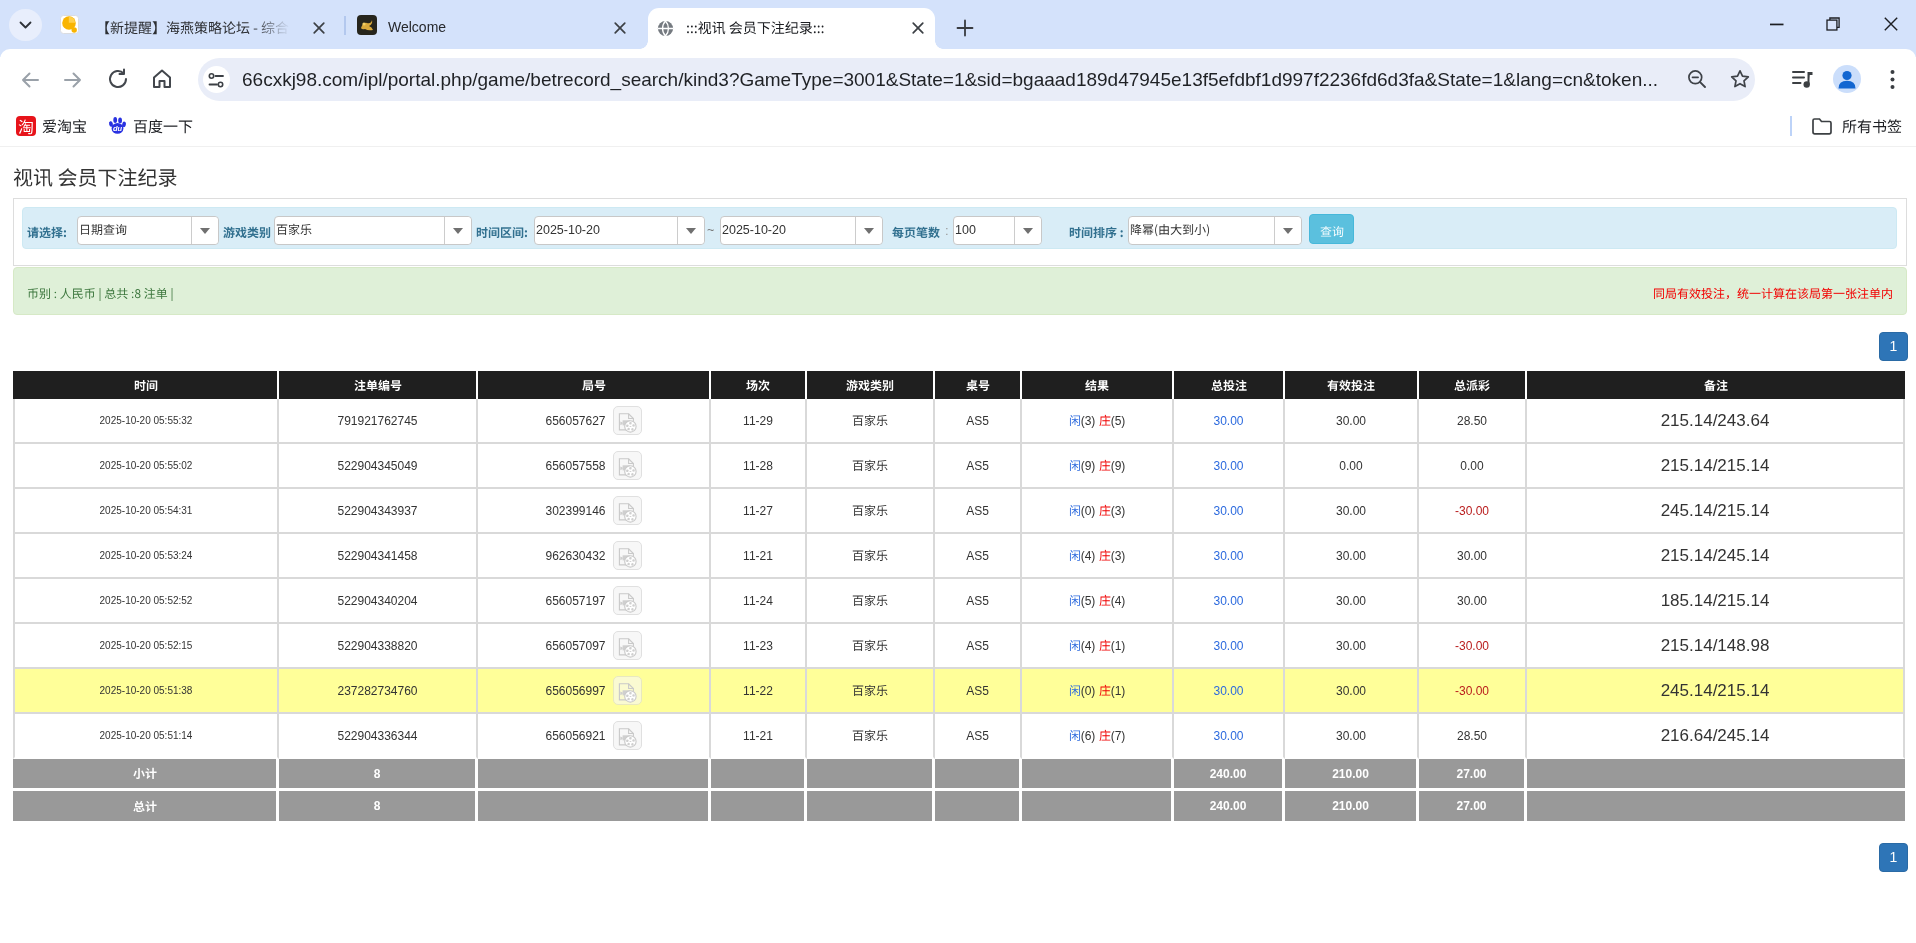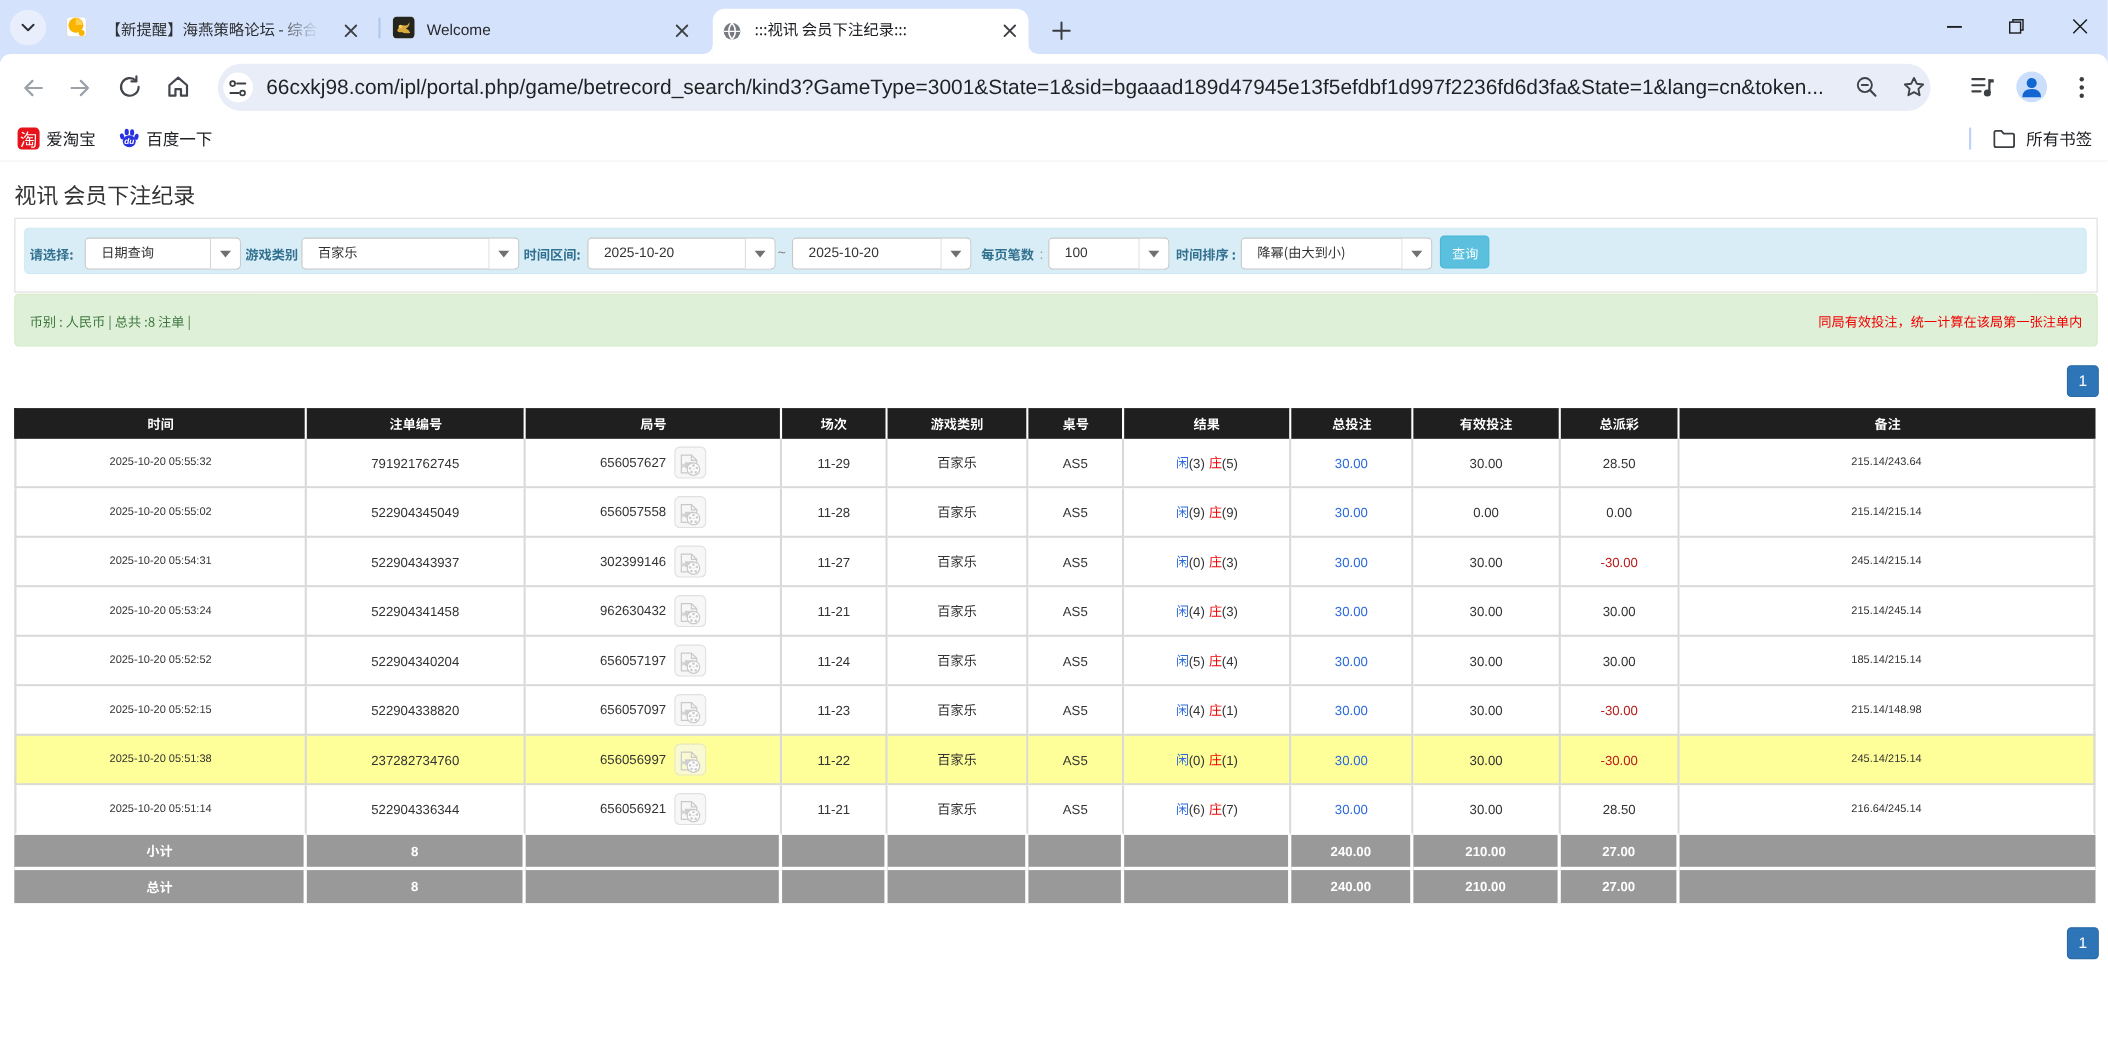--- a/index.html
+++ b/index.html
@@ -9,29 +9,29 @@
 #bookbar{position:absolute;left:0;top:110px;width:1916px;height:37px;background:#fff;border-bottom:1px solid #f0f0f0}
 #page{position:absolute;left:0;top:147px;width:1916px;height:796px;background:#fff}
 .tab-active{position:absolute;left:648px;top:8px;width:287px;height:41px;background:#fff;border-radius:11px 11px 0 0}
 .curl{position:absolute;width:8px;height:8px;top:41px}
 #omni{position:absolute;left:198px;top:58px;width:1557px;height:43px;border-radius:21.5px;background:#e9edf8}
 #omnicircle{position:absolute;left:203px;top:66px;width:27px;height:27px;border-radius:50%;background:#fff}
 #url{position:absolute;left:242px;top:58px;height:43px;line-height:43px;font-size:19px;color:#1f2125;letter-spacing:0px;white-space:nowrap}
 .combo{position:absolute;height:29px;background:#fff;border:1px solid #c8c8c8;border-radius:4px}
 .combo .arw{position:absolute;right:0;top:0;width:27px;height:27px;border-left:1px solid #ccc;border-radius:0 4px 4px 0;background:#fff}
 .combo .arw:after{content:"";position:absolute;left:8px;top:11px;border:5px solid transparent;border-top:6px solid #707070;border-bottom:none}
-.combo .tx{position:absolute;left:14px;top:0;height:27px;line-height:27px;font-size:12.5px;color:#333;white-space:nowrap}
+.combo .tx{position:absolute;left:1px;top:0;height:27px;line-height:27px;font-size:12.5px;color:#333;white-space:nowrap}
 #fbox{position:absolute;left:13px;top:198px;width:1894px;height:68px;background:#fff;border:1px solid #ddd}
 #fblue{position:absolute;left:22px;top:207px;width:1875px;height:42px;background:#d9edf7;border:1px solid #cde9f3;border-radius:4px}
 #gbar{position:absolute;left:13px;top:267px;width:1894px;height:48px;background:#dff0d8;border:1px solid #d6e9c6;border-radius:4px}
 .pag{position:absolute;width:29px;height:29px;background:#2e75b7;border:1px solid #2a6aa5;border-radius:4px;color:#fff;font-size:14px;text-align:center;line-height:27px}
 #qbtn{position:absolute;left:1309px;top:214px;width:45px;height:30px;background:#5bc0de;border:1px solid #46b8da;border-radius:4px;text-align:center}
 table.bt{border-collapse:separate;border-spacing:0;table-layout:fixed;width:1892px;font-size:12px;color:#333}
 table.bt td.tt{font-size:10px}
-table.bt td.rk{font-size:10px}
+table.bt td.rk{font-size:17px}
 table.bt th{background:#1f1f1f;height:28px;border-right:2px solid #fff;font-weight:bold;padding:0}
 table.bt th:last-child{border-right:none}
 table.bt td{text-align:center;vertical-align:middle;height:45px;border-bottom:2px solid #d9d9d9;border-right:2px solid #d9d9d9;background:#fff;padding:0}
 table.bt td:first-child{border-left:2px solid #d9d9d9}
 table.bt th:first-child{border-left:2px solid #1f1f1f}
 table.bt tr.yel td{background:#ffff99}
 table.bt tr.last td{border-bottom:2px solid #fff}
 table.bt tr.sum td{background:#999;border-right:3px solid #fff;border-bottom:3px solid #fff;border-left:none;height:32px;color:#fff;font-weight:bold}
 table.bt tr.sum2 td{background:#999;border-right:3px solid #fff;border-bottom:none;border-left:none;height:30px;color:#fff;font-weight:bold}
 table.bt tr.sum td:last-child,table.bt tr.sum2 td:last-child{border-right:none}
@@ -258,21 +258,21 @@
     <div class="tx">2025-10-20</div>
     <div class="arw"></div>
   </div>
 <div class="abs" style="left:892px;top:223px"><svg class="ct" width="48" height="15" style="vertical-align:-3px" fill="#31708f" xmlns="http://www.w3.org/2000/svg">
       <path transform="translate(0.0 12) scale(0.012 -0.012)" d="M708 470 705 360H585L619 394C593 418 549 447 505 470ZM35 364V257H174C162 178 149 103 137 44H200L679 43C675 30 671 20 667 15C657 1 648 -1 631 -1C610 -2 571 -1 526 3C541 -23 553 -63 554 -89C606 -92 656 -92 689 -87C723 -82 750 -72 772 -39C783 -24 792 1 799 43H923V148H811L818 257H967V364H823L828 522C828 537 829 575 829 575H235C253 599 270 625 287 652H929V759H349L379 821L259 856C208 732 120 604 28 527C58 511 111 477 136 457C160 482 185 510 210 542C204 485 197 425 189 364ZM390 430C429 412 472 385 506 360H308L321 470H431ZM693 148H576L609 182C583 207 538 236 494 261H701ZM377 223C417 203 462 175 497 148H278L294 261H416Z"></path>
       <path transform="translate(12.0 12) scale(0.012 -0.012)" d="M441 449V270C441 173 385 70 40 6C67 -18 101 -65 114 -91C487 -13 565 124 565 268V449ZM536 95C650 45 806 -36 880 -91L954 3C874 57 714 132 604 176ZM149 601V135H272V491H738V138H867V601H503C517 628 532 659 546 691H942V802H67V691H411C403 661 393 629 384 601Z"></path>
       <path transform="translate(24.0 12) scale(0.012 -0.012)" d="M48 192 59 88 397 112V74C397 -45 435 -79 573 -79C603 -79 739 -79 770 -79C882 -79 916 -42 931 84C898 91 849 109 823 128C816 41 807 25 760 25C727 25 612 25 586 25C529 25 519 32 519 75V120L954 151L943 252L519 224V286L877 311L867 407L519 384V436C654 445 785 459 893 479L841 579C655 545 366 525 112 519C123 493 135 450 137 420C220 421 308 424 397 428V377L96 357L106 258L397 278V215ZM583 858C561 792 525 727 482 675V767H265C274 787 282 808 290 828L175 858C143 765 87 670 23 610C51 595 101 563 124 544C154 577 184 620 212 667H227C252 625 276 575 286 542L389 583C381 606 366 637 348 667H475C460 650 444 634 428 620C456 604 506 571 529 551C561 582 593 622 621 667H660C681 632 701 592 709 564L813 602C807 620 795 644 781 667H952V767H675C684 787 693 807 700 828Z"></path>
       <path transform="translate(36.0 12) scale(0.012 -0.012)" d="M424 838C408 800 380 745 358 710L434 676C460 707 492 753 525 798ZM374 238C356 203 332 172 305 145L223 185L253 238ZM80 147C126 129 175 105 223 80C166 45 99 19 26 3C46 -18 69 -60 80 -87C170 -62 251 -26 319 25C348 7 374 -11 395 -27L466 51C446 65 421 80 395 96C446 154 485 226 510 315L445 339L427 335H301L317 374L211 393C204 374 196 355 187 335H60V238H137C118 204 98 173 80 147ZM67 797C91 758 115 706 122 672H43V578H191C145 529 81 485 22 461C44 439 70 400 84 373C134 401 187 442 233 488V399H344V507C382 477 421 444 443 423L506 506C488 519 433 552 387 578H534V672H344V850H233V672H130L213 708C205 744 179 795 153 833ZM612 847C590 667 545 496 465 392C489 375 534 336 551 316C570 343 588 373 604 406C623 330 646 259 675 196C623 112 550 49 449 3C469 -20 501 -70 511 -94C605 -46 678 14 734 89C779 20 835 -38 904 -81C921 -51 956 -8 982 13C906 55 846 118 799 196C847 295 877 413 896 554H959V665H691C703 719 714 774 722 831ZM784 554C774 469 759 393 736 327C709 397 689 473 675 554Z"></path>
     </svg></div>
 <div class="abs" style="left:945px;top:216px;height:29px;line-height:29px;font-size:13px;color:#999">:</div>
-<div class="combo" style="left:953px;top:216px;width:110px">
+<div class="combo" style="left:953px;top:216px;width:89px">
     <div class="tx">100</div>
     <div class="arw"></div>
   </div>
 <div class="abs" style="left:1069px;top:223px"><svg class="ct" width="55" height="15" style="vertical-align:-3px" fill="#31708f" xmlns="http://www.w3.org/2000/svg">
       <path transform="translate(0.0 12) scale(0.012 -0.012)" d="M459 428C507 355 572 256 601 198L708 260C675 317 607 411 558 480ZM299 385V203H178V385ZM299 490H178V664H299ZM66 771V16H178V96H411V771ZM747 843V665H448V546H747V71C747 51 739 44 717 44C695 44 621 44 551 47C569 13 588 -41 593 -74C693 -75 764 -72 808 -53C853 -34 869 -2 869 70V546H971V665H869V843Z"></path>
       <path transform="translate(12.0 12) scale(0.012 -0.012)" d="M71 609V-88H195V609ZM85 785C131 737 182 671 203 627L304 692C281 737 226 799 180 843ZM404 282H597V186H404ZM404 473H597V378H404ZM297 569V90H709V569ZM339 800V688H814V40C814 28 810 23 797 23C786 23 748 22 717 24C731 -5 746 -52 751 -83C814 -83 861 -81 895 -63C928 -44 938 -16 938 40V800Z"></path>
       <path transform="translate(24.0 12) scale(0.012 -0.012)" d="M155 850V659H42V548H155V369C108 358 65 349 29 342L47 224L155 252V43C155 30 151 26 138 26C126 26 89 26 54 27C68 -3 83 -50 86 -80C152 -80 197 -77 229 -59C260 -41 270 -12 270 43V282L374 310L360 420L270 397V548H361V659H270V850ZM370 266V158H521V-88H636V837H521V691H392V586H521V478H395V374H521V266ZM705 838V-90H820V156H970V263H820V374H949V478H820V586H957V691H820V838Z"></path>
       <path transform="translate(36.0 12) scale(0.012 -0.012)" d="M370 406C417 385 473 358 524 332H252V231H525V35C525 22 520 18 500 18C482 17 409 18 350 20C366 -11 384 -57 389 -90C476 -90 540 -91 586 -74C633 -58 646 -28 646 32V231H789C769 196 747 162 728 136L824 92C867 147 917 230 957 304L871 339L852 332H713L721 340L672 367C750 415 824 477 881 535L805 594L778 588H299V493H678C646 465 610 437 574 416C528 437 481 457 442 473ZM459 826 490 747H109V474C109 326 103 116 19 -27C47 -40 99 -74 120 -94C211 63 226 310 226 473V636H957V747H628C615 780 595 824 578 858Z"></path>
       <path transform="translate(50.7 12) scale(0.012 -0.012)" d="M163 366C215 366 254 407 254 461C254 516 215 557 163 557C110 557 71 516 71 461C71 407 110 366 163 366ZM163 -14C215 -14 254 28 254 82C254 137 215 178 163 178C110 178 71 137 71 82C71 28 110 -14 163 -14Z"></path>
     </svg></div>

